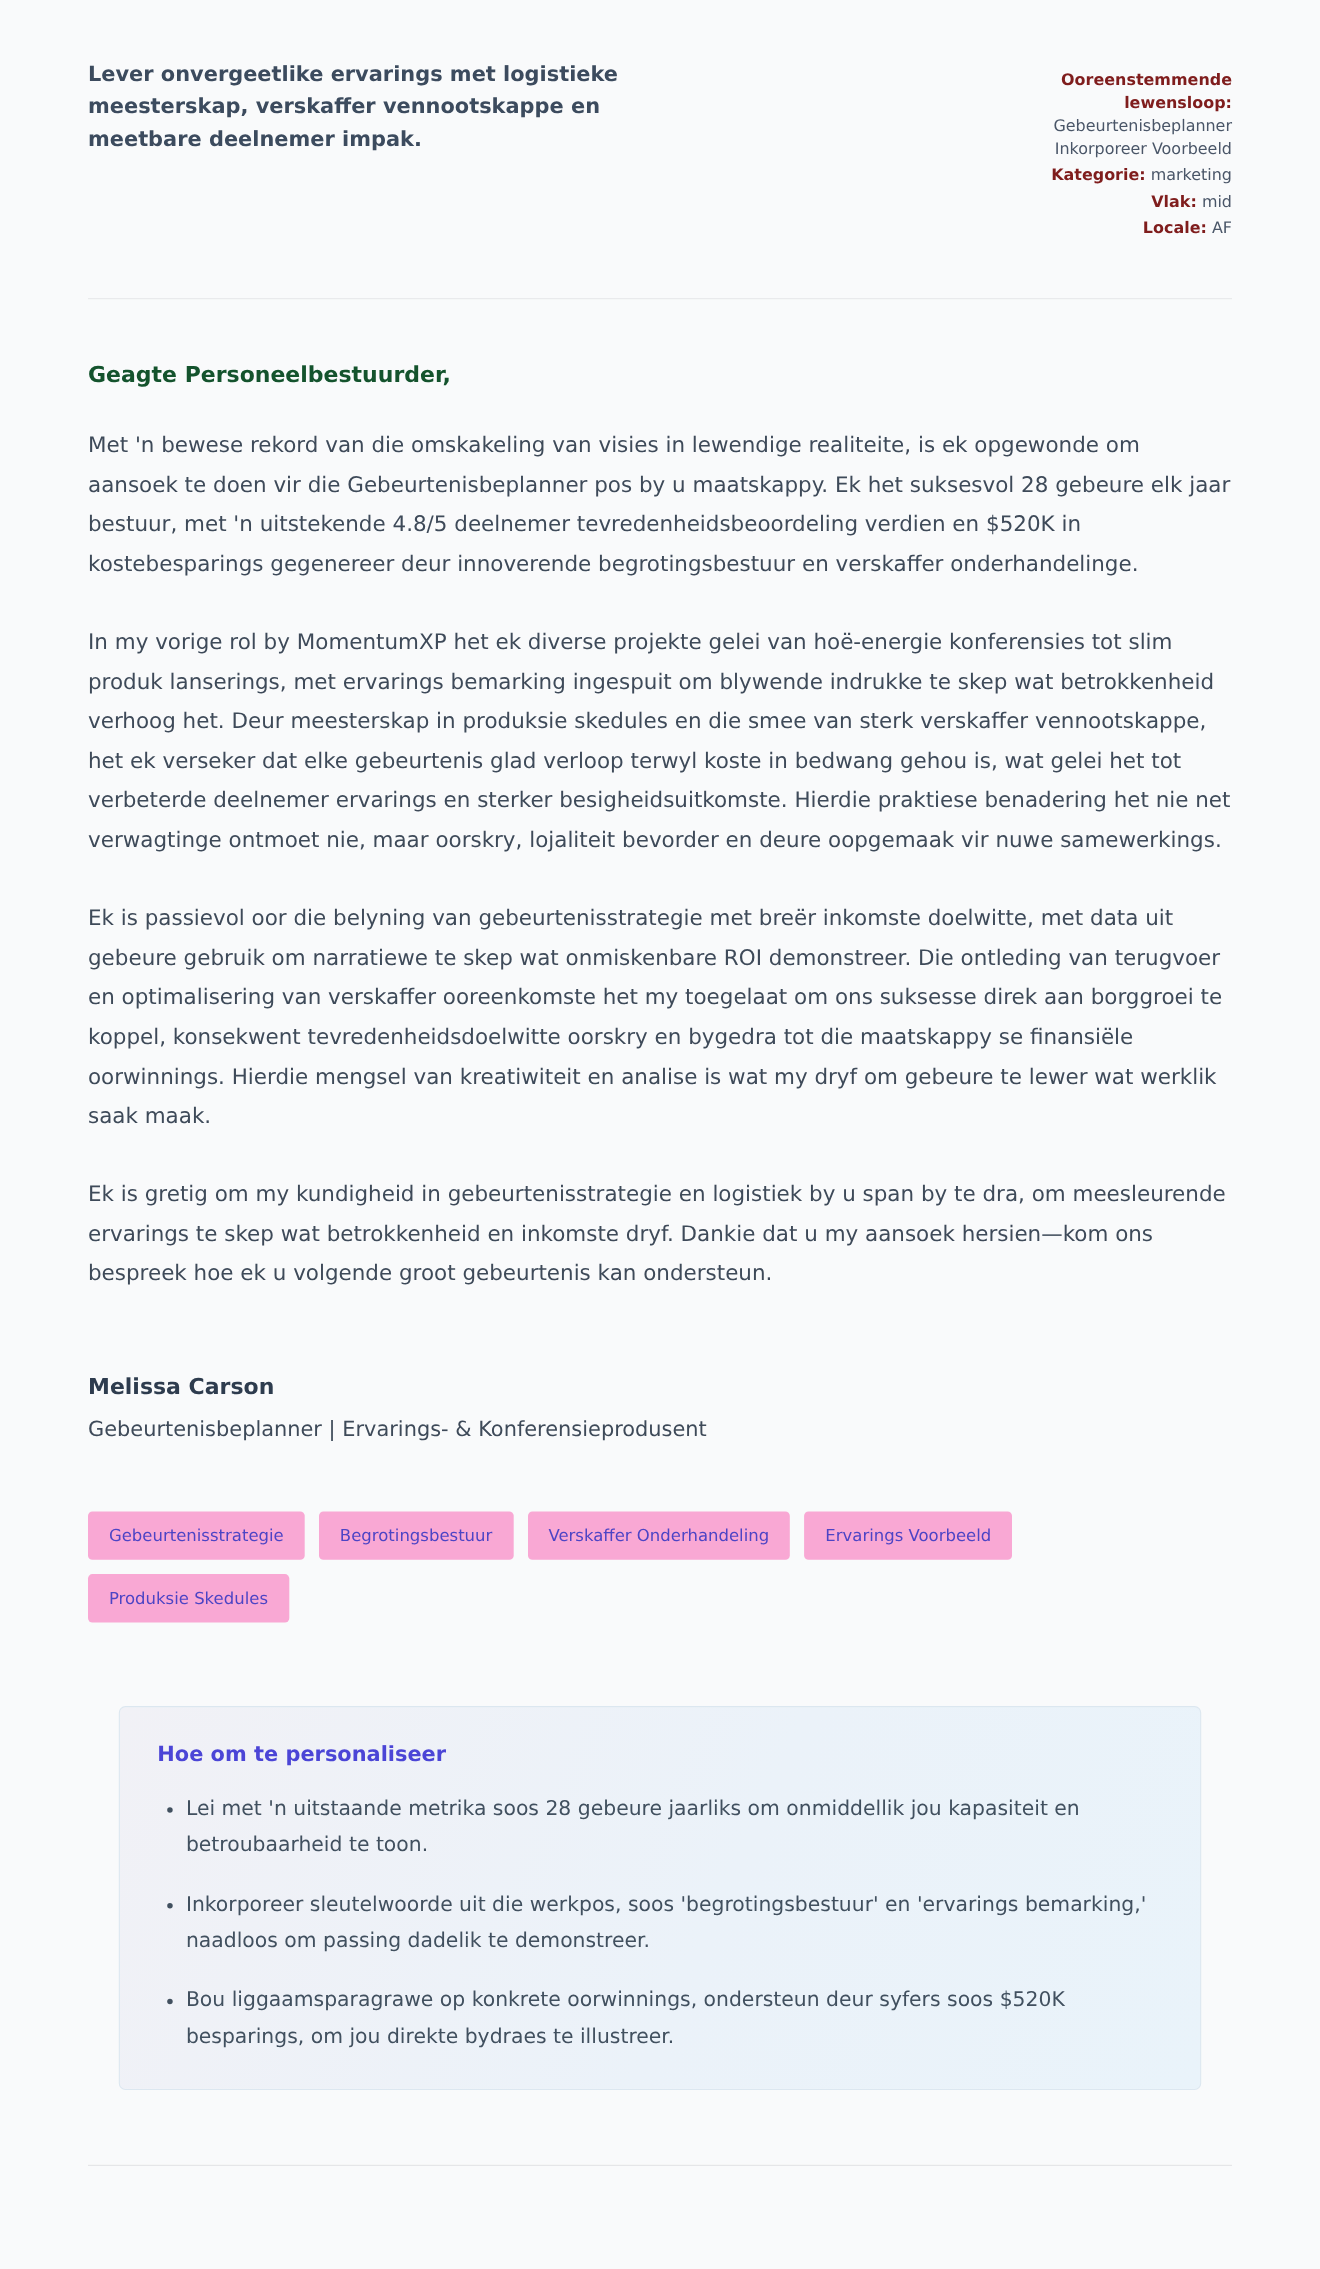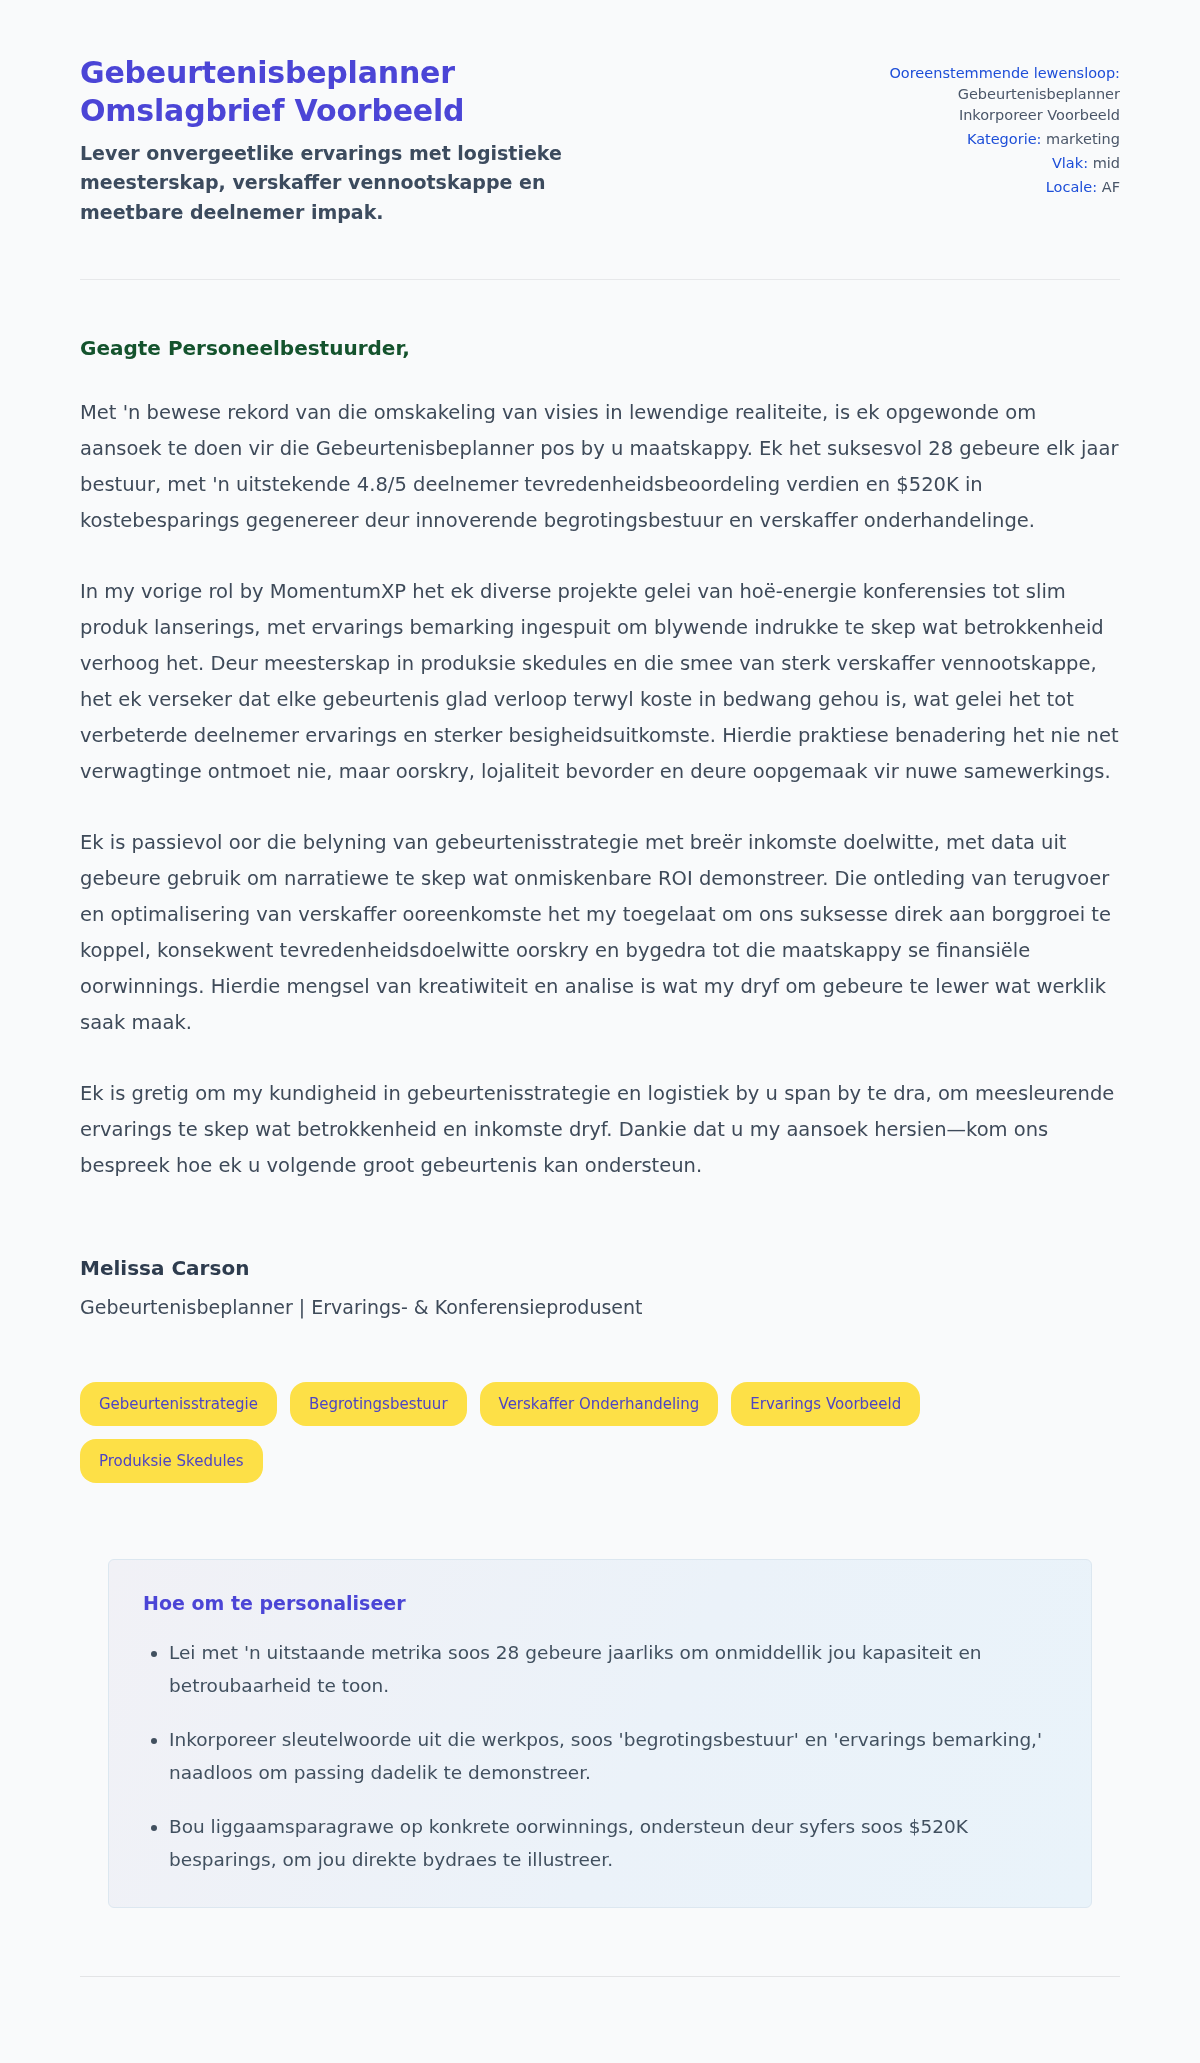--- a/index.html
+++ b/index.html
@@ -42,21 +42,21 @@
   }
   .header-meta {
     width: 240px;
     text-align: right;
     font-size: 14.5px;
     line-height: 1.45;
     color: #4a5668;
     padding-top: 6px;
   }
   .meta-row { margin-top: 3px; }
-  .meta-label { font-weight: normal; color: #1d4ed8; }
+  .meta-label { font-weight: bold; color: #7f1d1d; }
   
   .divider {
     border: none;
     border-top: 1px solid #e7e8ea;
     margin: 52px 0 0 0;
   }
   
   .greeting {
     margin-top: 56px;
     font-size: 20px;
@@ -82,25 +82,25 @@
   }
   
   .tags {
     margin-top: 64px;
     display: flex;
     flex-wrap: wrap;
     gap: 13px;
     width: 900px;
   }
   .tag {
-    background: #fde047;
+    background: #f9a8d4;
     color: #4d44c5;
     font-size: 15px;
     padding: 13px 19px;
-    border-radius: 16px;
+    border-radius: 4px;
     white-space: nowrap;
     cursor: default;
   }
   
   .tips {
     margin: 76px 28px 0 28px;
     border: 1px solid #dce7f0;
     border-radius: 6px;
     background: linear-gradient(115deg, #f1f1f6 0%, #ebf2f9 55%, #e9f3fa 100%);
     padding: 32px 34px 10px 34px;
@@ -129,21 +129,20 @@
     border-top: 1px solid #e3e4e6;
   }
 </style>
 </head>
 <body>
 
 <div class="page">
 
   <div class="header">
     <div class="header-left">
-      <h1 class="doc-title">Gebeurtenisbeplanner Omslagbrief Voorbeeld</h1>
       <p class="doc-subtitle">Lever onvergeetlike ervarings met logistieke meesterskap, verskaffer vennootskappe en meetbare deelnemer impak.</p>
     </div>
     <div class="header-meta">
       <div class="meta-row">
         <span class="meta-label">Ooreenstemmende lewensloop:</span>
         <span>Gebeurtenisbeplanner Inkorporeer Voorbeeld</span>
       </div>
       <div class="meta-row">
         <span class="meta-label">Kategorie:</span>
         <span>marketing</span>

